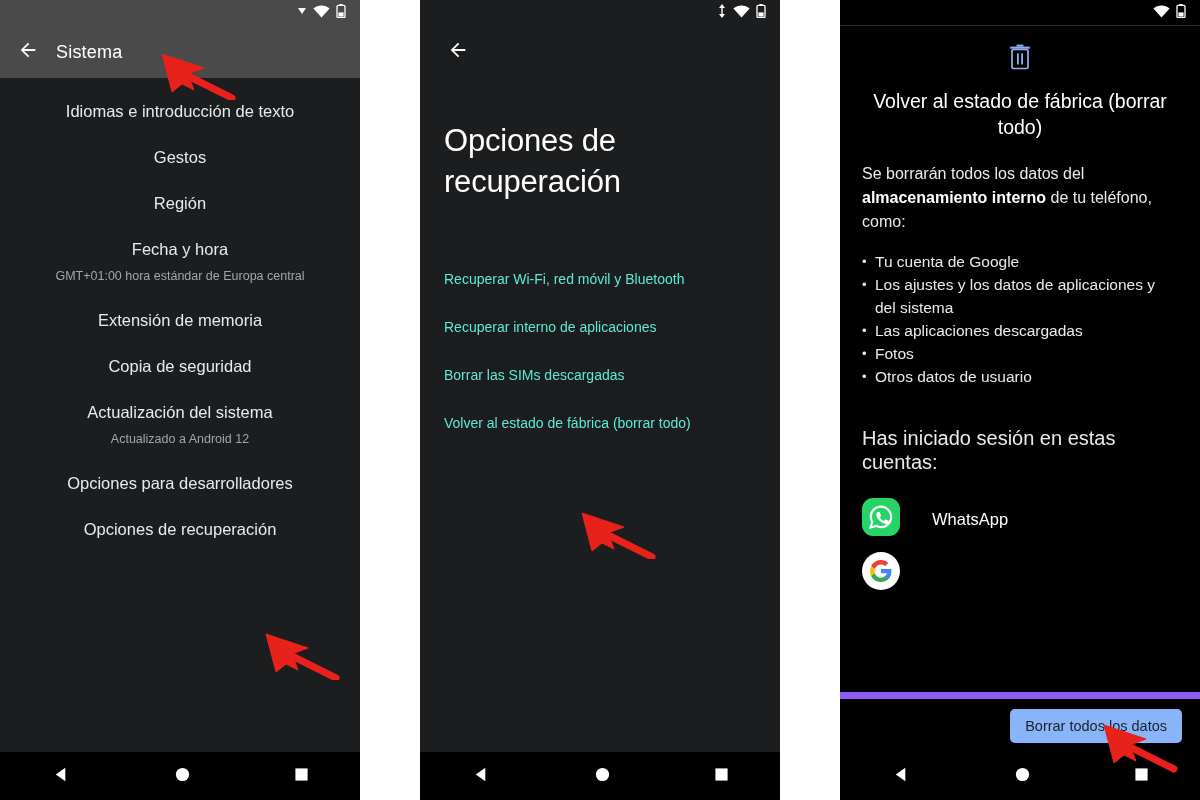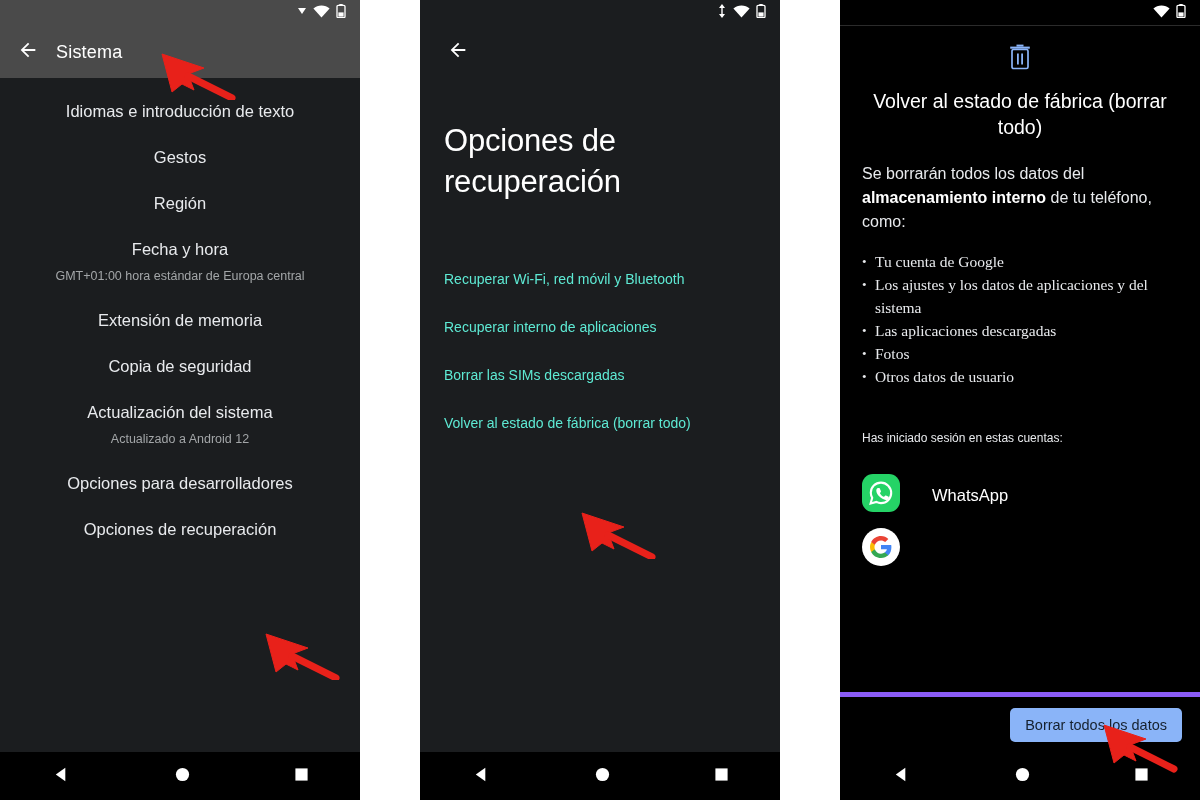--- a/index.html
+++ b/index.html
@@ -59,34 +59,34 @@
   .p3wrap{position:absolute;top:27px;left:0;right:0;bottom:0;}
   .trash{display:flex;justify-content:center;margin-top:17px;}
   .p3title{
     text-align:center;color:#ffffff;font-size:19.5px;line-height:26px;
     margin:14px 28px 0 28px;
   }
   .p3para{
     color:#e8eaed;font-size:16px;line-height:24px;margin:22px 22px 0 22px;
   }
   .p3para b{font-weight:bold;color:#ffffff;}
-  .bullets{margin:16px 22px 0 22px;padding:0;list-style:none;font-family:Liberation Serif, serif;}
+  .bullets{margin:16px 22px 0 22px;padding:0;list-style:none;}
   .bullets li{
     color:#e8eaed;font-size:15.5px;line-height:23px;
     padding-left:13px;position:relative;
   }
   .bullets li:before{content:"\2022";position:absolute;left:0;top:0;color:#e8eaed;font-size:13px;}
-  .p3sub{color:#e8eaed;font-size:12px;line-height:24px;margin:38px 22px 0 22px;}
+  .p3sub{color:#e8eaed;font-size:20px;line-height:24px;margin:38px 22px 0 22px;}
   .accounts{margin-top:18px;}
   .acct{display:flex;align-items:center;gap:32px;padding:6px 22px;}
   .acct .nm{color:#ffffff;font-size:16.5px;}
 
   .actionbar{
     position:absolute;left:0;right:0;bottom:48px;height:60px;
-    border-top:5px solid #8b5cf6;
+    border-top:7px solid #8b5cf6;
     display:flex;align-items:center;justify-content:flex-end;padding-right:18px;
     box-sizing:border-box;
   }
   .primary-btn{
     background:#8ab4f8;color:#16212e;border:none;border-radius:5px;
     font-size:14.5px;font-family:inherit;padding:9px 15px;cursor:pointer;
   }
 
   
   .navbar{

